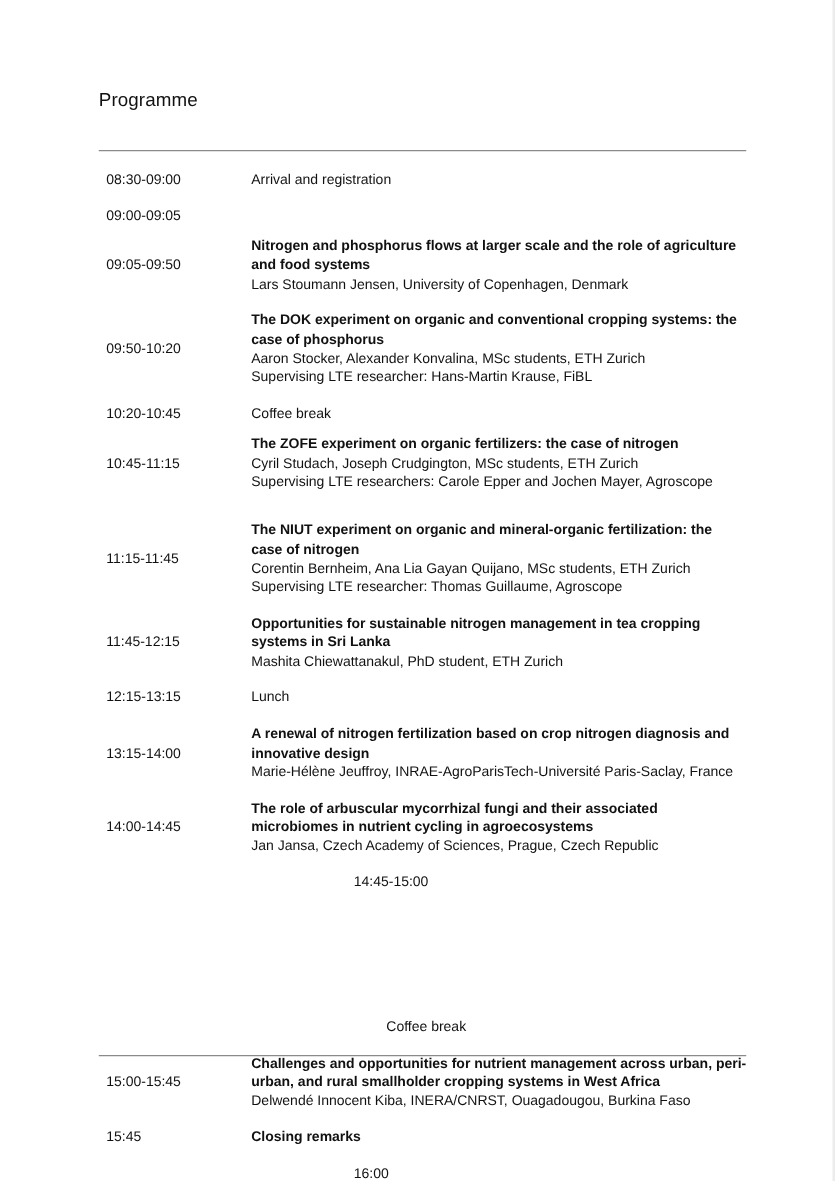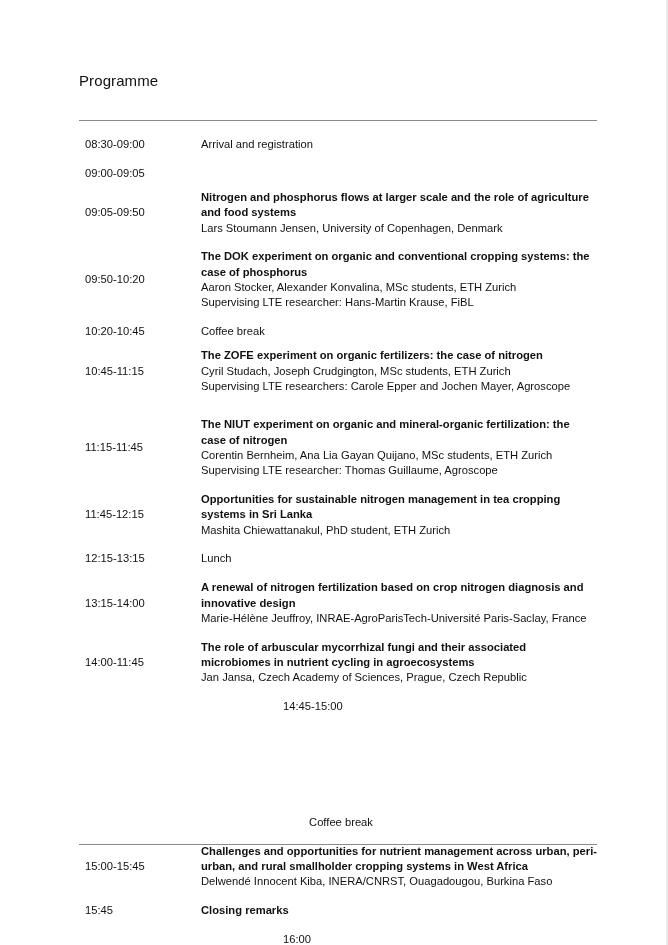--- a/index.html
+++ b/index.html
@@ -141,21 +141,21 @@
       </div>
     </div>
     <div class="row" style="margin-bottom: 13.5px;">
       <div class="time">13:15-14:00</div>
       <div class="content">
         <div class="session-title">A renewal of nitrogen fertilization based on crop nitrogen diagnosis and innovative design</div>
         <div class="meta-line">Marie-Hélène Jeuffroy, INRAE-AgroParisTech-Université Paris-Saclay, France</div>
       </div>
     </div>
     <div class="row" style="margin-bottom: 13.5px;">
-      <div class="time">14:00-11:45</div>
+      <div class="time">14:00-14:45</div>
       <div class="content">
         <div class="session-title">The role of arbuscular mycorrhizal fungi and their associated microbiomes in nutrient cycling in agroecosystems</div>
         <div class="meta-line">Jan Jansa, Czech Academy of Sciences, Prague, Czech Republic</div>
       </div>
     </div>
     <div class="row" style="margin-bottom: 13.5px; flex-direction: column;">
       <div class="time">14:45-15:00</div>
       <div class="content">
         <div class="session-title plain">Coffee break</div>
       </div>

